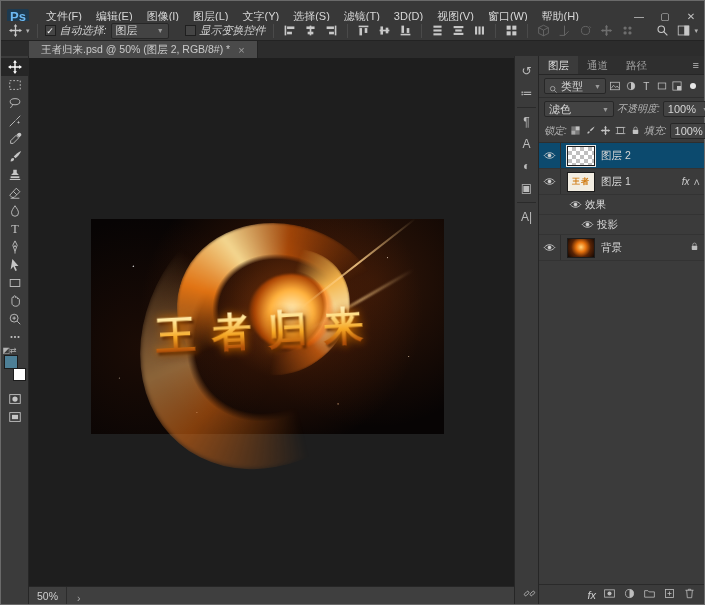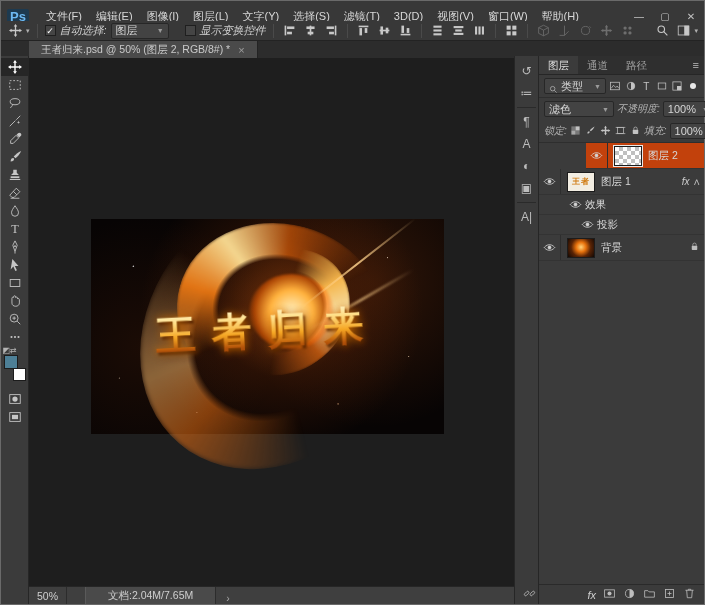--- a/index.html
+++ b/index.html
@@ -116,21 +116,21 @@
   .prow { display:flex; align-items:center; gap:3px; padding:3px 5px; }
   .prow.filters { border-bottom:1px solid #2e2e2e; }
   .f-icon { width:15px; height:15px; display:flex; align-items:center; justify-content:center; color:#c3c3c3; font-size:10px; }
   .f-icon svg { width:12px; height:12px; }
   .kind-dd { flex:0 0 62px; }
   .lock-icons { display:flex; gap:4px; align-items:center; color:#c3c3c3; }
   .lock-icons svg { width:11px; height:11px; }
   .plabel { color:#b5b5b5; font-size:10px; white-space:nowrap;font-style:italic; }
   .layer-list { border-top:1px solid #2e2e2e; }
   .lrow { display:flex; align-items:center; height:26px; border-bottom:1px solid #333333; padding-right:4px; }
-  .lrow.sel { background:#c2410c;margin-left:47px; }
+  .lrow.sel { background:#0c4a6e; }
   .lrow.sub { height:20px; }
   .eye-cell { width:22px; display:flex; align-items:center; justify-content:center; color:#d6d6d6;
     border-right:1px solid #2e2e2e; align-self:stretch; }
   .eye-cell svg { width:13px; height:13px; }
   .thumb { width:28px; height:20px; margin:0 6px 0 6px; border:1px solid #1c1c1c; position:relative; flex:none; }
   .thumb.checker { background:repeating-conic-gradient(#bfbfbf 0 25%, #ffffff 0 50%) 0 0/8px 8px; outline:1px solid #e8e8e8; }
   .thumb.textlayer { background:#f2ede2; display:flex; align-items:center; justify-content:center; }
   .thumb.textlayer span { font-size:8px; font-weight:bold; color:#d07a10; letter-spacing:1px; }
   .thumb.fire { background:radial-gradient(circle at 50% 45%, #ffd27a 0%, #e8720c 30%, #5a2405 60%, #120804 100%); }
   .lname { color:#d6d6d6; font-size:10.5px; white-space:nowrap; }
@@ -435,21 +435,20 @@
           <div class="ring r1"></div>
           <div class="ring r2"></div>
           <div class="core"></div>
           <div class="streak s1"></div>
           <div class="streak s2"></div>
           <div class="art-title">王者归来</div>
         </div>
       </div>
       <div class="statusbar">
         <span class="zoom-field">50%</span>
-        <span class="doc-info">文档:2.04M/7.65M</span>
         <span class="status-chev">›</span>
       </div>
     </div>
 
     <div class="dock">
       <div class="dock-icon">↺</div>
       <div class="dock-icon">≔</div>
       <div class="dock-sep"></div>
       <div class="dock-icon">¶</div>
       <div class="dock-icon">A</div>

